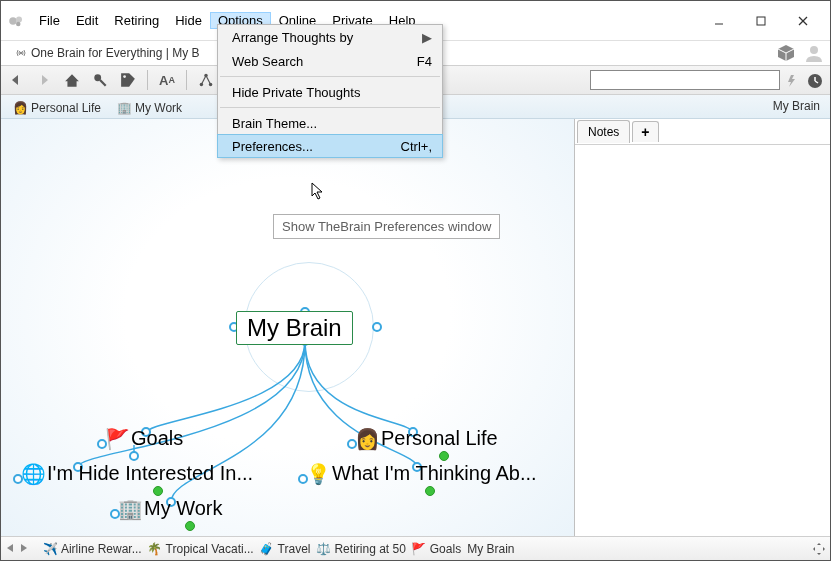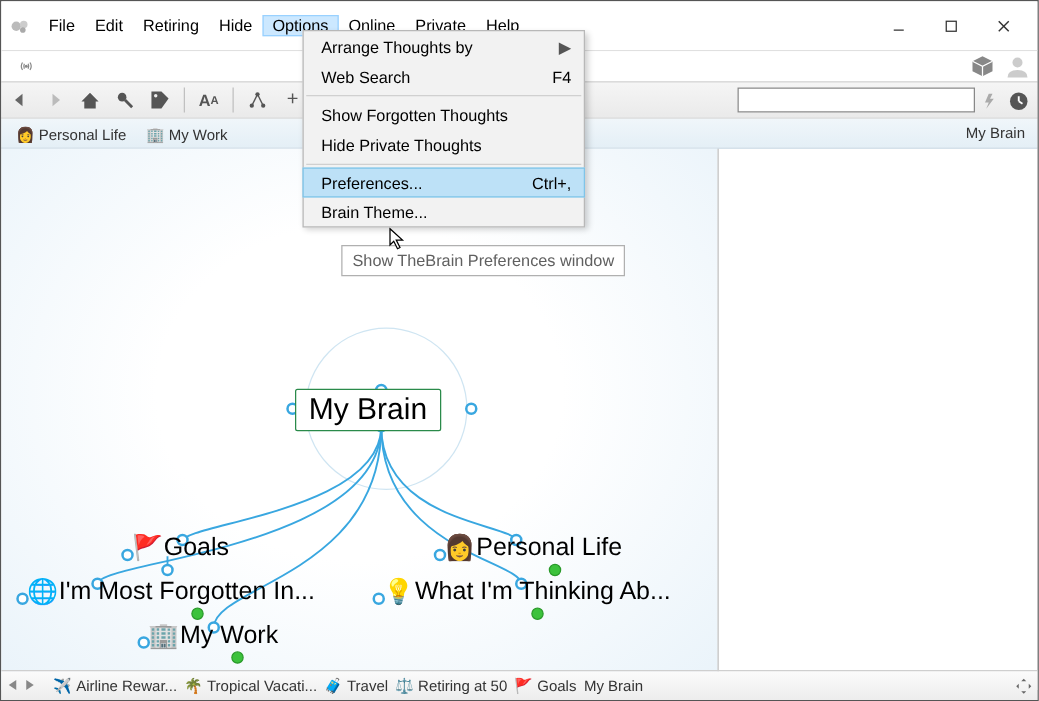--- a/index.html
+++ b/index.html
@@ -28,26 +28,26 @@
 .rtabs{height:26px;display:flex;align-items:center;padding:0 2px;border-bottom:1px solid #d0d0d0;font-size:12px;}
 .rtab{padding:4px 10px;border:1px solid #bbb;border-bottom:none;background:#f7f7f7;border-radius:3px 3px 0 0;margin-right:2px;}
 .rtab.plus{font-weight:bold;font-size:14px;padding:2px 8px;}
 svg.graph{position:absolute;top:0;left:0;width:100%;height:100%;pointer-events:none;}
 .node{position:absolute;font-size:20px;color:#000;display:flex;align-items:center;gap:4px;white-space:nowrap;}
 .node.root{font-size:24px;border:1px solid #2a8a4a;background:#fff;padding:2px 10px;border-radius:2px;}
 .node .ico{width:18px;height:18px;display:inline-flex;align-items:center;justify-content:center;}
 .gdot{width:10px;height:10px;border-radius:50%;background:#3cc23c;border:1px solid #2a9a2a;position:absolute;}
 .port{width:10px;height:10px;border-radius:50%;background:#fff;border:2px solid #39a7e0;position:absolute;}
 .bigcircle{position:absolute;width:130px;height:130px;border:1px solid #cfe5f2;border-radius:50%;left:243px;top:143px;}
-.dropdown{position:absolute;left:216px;top:23px;width:226px;background:#f2f2f2;border:1px solid #b8b8b8;box-shadow:2px 2px 5px rgba(0,0,0,.2);font-size:13px;z-index:50;margin-left:25px;}
+.dropdown{position:absolute;left:216px;top:23px;width:226px;background:#f2f2f2;border:1px solid #b8b8b8;box-shadow:2px 2px 5px rgba(0,0,0,.2);font-size:13px;z-index:50;}
 .dropdown .row{height:24px;display:flex;align-items:center;padding:0 10px 0 14px;justify-content:space-between;cursor:default;}
 .dropdown .row.sep{height:1px;background:#d0d0d0;margin:3px 2px;padding:0;}
 .dropdown .row.hl{background:#bde1f7;border:1px solid #7fc4e8;margin:-1px;}
 .dropdown .arrow{color:#555;}
-.tooltip{position:absolute;left:272px;top:195px;background:#fff;border:1px solid #b0b0b0;padding:4px 8px;font-size:13px;color:#606060;z-index:51;}
+.tooltip{position:absolute;left:272px;top:213px;background:#fff;border:1px solid #b0b0b0;padding:4px 8px;font-size:13px;color:#606060;z-index:51;}
 .cursor{position:absolute;left:310px;top:181px;z-index:52;width:14px;height:18px;}
 .bottombar{position:absolute;bottom:0;left:0;right:0;height:24px;background:linear-gradient(#fbfbfb,#ededed);border-top:1px solid #cfcfcf;display:flex;align-items:center;font-size:12px;padding:0 4px;gap:6px;}
 .bottombar .nav{display:flex;gap:4px;margin-right:8px;color:#888;}
 .bottombar .crumb{display:flex;align-items:center;gap:3px;color:#333;white-space:nowrap;}
 .bottombar .handle{margin-left:auto;width:14px;height:14px;color:#888;}
 </style>
 </head>
 <body>
 
 <div class="menubar">
@@ -85,20 +85,21 @@
       </div>
   </div>
 </div>
 
 <div class="tabbar">
   <div class="tab">
     <svg viewBox="0 0 12 12">
         <path d="M3 3 Q1 6 3 9 M9 3 Q11 6 9 9 M4.5 4 Q3.5 6 4.5 8 M7.5 4 Q8.5 6 7.5 8" fill="none" stroke="#888" stroke-width="1"></path>
         <circle cx="6" cy="6" r="1.2" fill="#888"></circle>
       </svg>
+    <span>One Brain for Everything | My B</span>
   </div>
   <div class="right-icons">
     <span><svg width="20" height="20" viewBox="0 0 20 20">
           <polygon points="10,2 18,6 18,14 10,18 2,14 2,6" fill="#888"></polygon>
           <polyline points="2,6 10,10 18,6" fill="none" stroke="#fff" stroke-width="1"></polyline>
           <line x1="10" y1="10" x2="10" y2="18" stroke="#fff" stroke-width="1"></line>
         </svg></span>
     <span><svg width="20" height="20" viewBox="0 0 20 20">
           <circle cx="10" cy="7" r="4" fill="#ccc"></circle>
           <path d="M2 19 Q2 13 10 13 Q18 13 18 19" fill="#ccc"></path>
@@ -208,21 +209,21 @@
     <div class="node" style="left:358px;top:308px;">
       <span class="ico">👩</span>
       <span>Personal Life</span>
     </div>
     <div class="gdot" style="left:438px;top:332px;"></div>
 
     <div class="port" style="left:72px;top:343px;"></div>
     <div class="port" style="left:12px;top:355px;"></div>
     <div class="node" style="left:24px;top:343px;">
       <span class="ico">🌐</span>
-      <span>I'm Most Forgotten In...</span>
+      <span>I'm Hide Interested In...</span>
     </div>
     <div class="gdot" style="left:152px;top:367px;"></div>
 
     <div class="port" style="left:411px;top:343px;"></div>
     <div class="port" style="left:297px;top:355px;"></div>
     <div class="node" style="left:309px;top:343px;">
       <span class="ico">💡</span>
       <span>What I'm Thinking Ab...</span>
     </div>
     <div class="gdot" style="left:424px;top:367px;"></div>
@@ -230,47 +231,48 @@
     <div class="port" style="left:165px;top:378px;"></div>
     <div class="port" style="left:109px;top:390px;"></div>
     <div class="node" style="left:121px;top:378px;">
       <span class="ico">🏢</span>
       <span>My Work</span>
     </div>
     <div class="gdot" style="left:184px;top:402px;"></div>
   </div>
 
   <div class="rightpane">
+    <div class="rtabs">
+      <div class="rtab">Notes</div>
+      <div class="rtab plus">+</div>
+    </div>
     <div style="flex:1;"></div>
   </div>
 </div>
 
 <div class="dropdown">
   <div class="row">
       <span>Arrange Thoughts by</span>
       <span class="arrow">▶</span>
     </div>
   <div class="row">
       <span>Web Search</span>
       <span>F4</span>
     </div>
   <div class="row sep"></div>
   <div class="row">
-      <span>Show Forgotten Thoughts</span>
-    </div>
+      <span>Hide Private Thoughts</span>
+    </div>
+  <div class="row sep"></div>
   <div class="row">
-      <span>Hide Private Thoughts</span>
-    </div>
-  <div class="row sep"></div>
+      <span>Brain Theme...</span>
+    </div>
   <div class="row hl">
       <span>Preferences...</span>
       <span>Ctrl+,</span>
-    </div>
-  <div class="row">
-      <span>Brain Theme...</span>
     </div>
 </div>
 
 <div class="tooltip">Show TheBrain Preferences window</div>
 <svg class="cursor" viewBox="0 0 14 18">
     <polygon points="1,1 1,14 4,11 7,17 9,16 6,10 11,10" fill="#fff" stroke="#000" stroke-width="1"></polygon>
   </svg>
 
 <div class="bottombar">
   <div class="nav">

